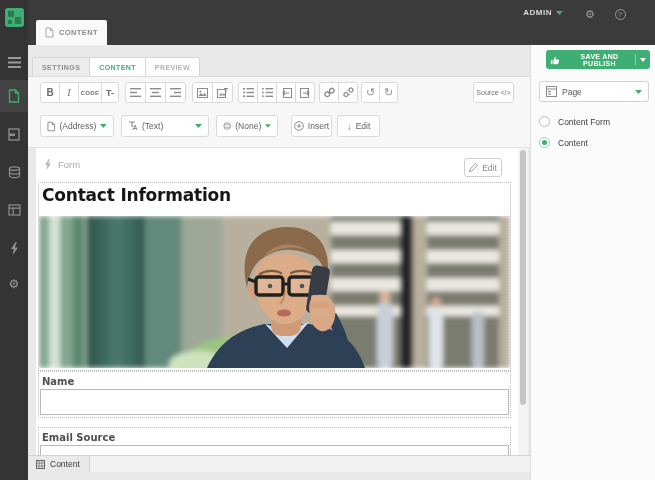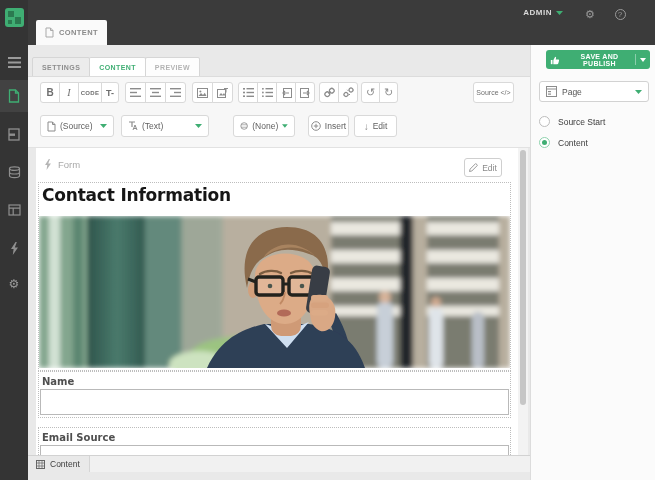--- a/index.html
+++ b/index.html
@@ -324,36 +324,36 @@
   <span>Source</span>
   <span>&lt;/&gt;</span>
 </div>
 
 <div class="a row2">
   <div class="sel" style="width:74px">
     <svg width="9" height="11" viewBox="0 0 9 11">
         <path d="M1 1h4.5L8 3.5V10H1z" fill="none" stroke="#8c8c8c"></path>
         <path d="M5.5 1v2.5H8" fill="none" stroke="#8c8c8c"></path>
       </svg>
-    <span>(Source)</span>
+    <span>(Address)</span>
     <svg class="cap" width="7" height="4" viewBox="0 0 7 4">
         <path d="M0 0l3.5 4L7 0z" fill="#3fae73"></path>
       </svg>
   </div>
   <div class="sel" style="width:88px;margin-left:7px">
     <svg width="10" height="10" viewBox="0 0 10 10">
         <path d="M1 1h6M4 1v5" stroke="#8c8c8c" stroke-width="1.2" fill="none"></path>
         <path d="M5 9l2-5 2 5M5.7 7.5h2.6" stroke="#8c8c8c" fill="none"></path>
       </svg>
     <span>(Text)</span>
     <svg class="cap" width="7" height="4" viewBox="0 0 7 4">
         <path d="M0 0l3.5 4L7 0z" fill="#3fae73"></path>
       </svg>
   </div>
-  <div class="sel" style="width:62px;margin-left:24px">
+  <div class="sel" style="width:62px;margin-left:7px">
     <svg width="10" height="10" viewBox="0 0 10 10">
         <circle cx="5" cy="5" r="4" fill="none" stroke="#8c8c8c"></circle>
         <path d="M1.5 3.5h7M1.5 6.5h7" stroke="#8c8c8c" fill="none" stroke-width=".8"></path>
       </svg>
     <span>(None)</span>
     <svg class="cap" width="7" height="4" viewBox="0 0 7 4">
         <path d="M0 0l3.5 4L7 0z" fill="#3fae73"></path>
       </svg>
   </div>
   <div class="abtn" style="width:41px;margin-left:13px">
@@ -505,18 +505,18 @@
       <rect x="2" y="5" width="3" height="1.2" fill="#8c8c8c"></rect>
       <rect x="2" y="7.5" width="3" height="1.2" fill="#8c8c8c"></rect>
     </svg>
   <span>Page</span>
   <svg style="margin-left:auto" width="7" height="4" viewBox="0 0 7 4">
       <path d="M0 0l3.5 4L7 0z" fill="#3fae73"></path>
     </svg>
 </div>
 <div class="a radio-row" style="top:116px">
   <span class="rdot"></span>
-  <span>Source Start</span>
+  <span>Content Form</span>
 </div>
 <div class="a radio-row" style="top:137px">
   <span class="rdot on"></span>
   <span>Content</span>
 </div>
 
 </body></html>

